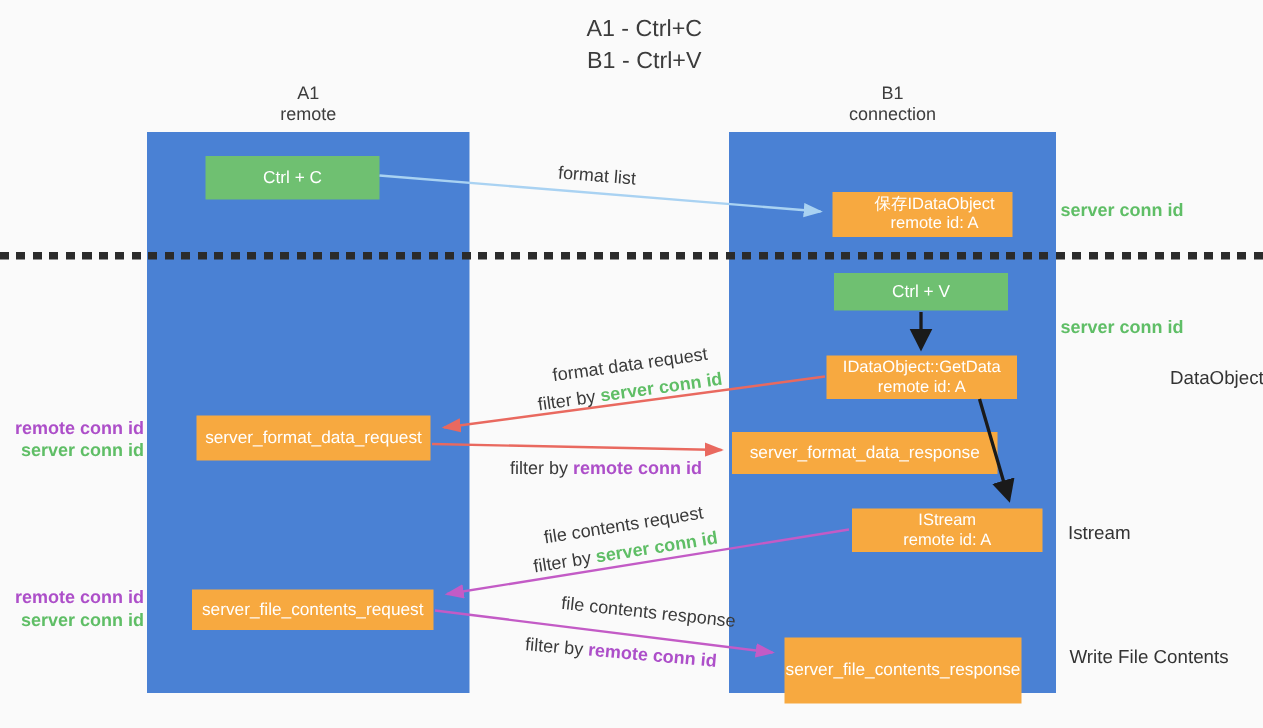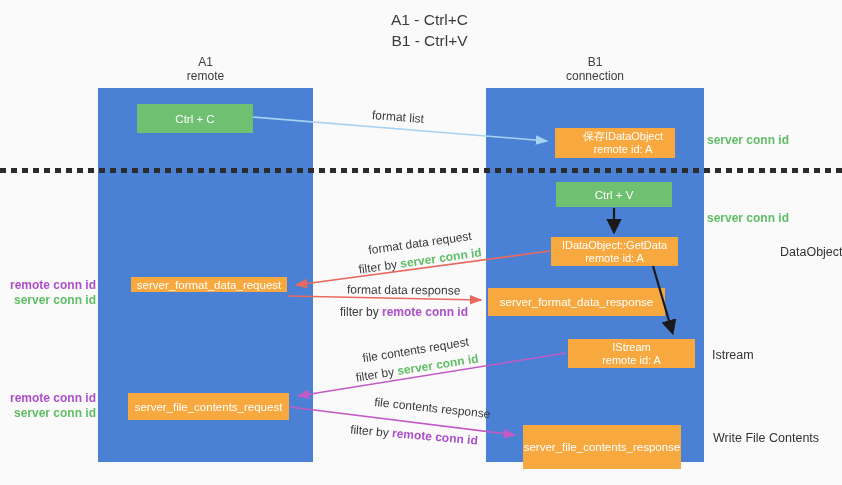--- a/index.html
+++ b/index.html
@@ -68,21 +68,21 @@
   </div>
 
   <div class="panel" style="left:98px;width:215px;"></div>
   <div class="panel" style="left:486px;width:218px;"></div>
 
   <div class="dotted-line"></div>
 
   <div class="node green" style="left:137px;top:104px;width:116px;height:29px;">
     <span>Ctrl + C</span>
   </div>
-  <div class="node orange" style="left:131px;top:277px;width:156px;height:15px;">
+  <div class="node orange" style="left:131px;top:277px;width:156px;height:30px;">
     <span>server_format_data_request</span>
   </div>
   <div class="node orange" style="left:128px;top:393px;width:161px;height:27px;">
     <span>server_file_contents_request</span>
   </div>
 
   <div class="node orange" style="left:555px;top:128px;width:120px;height:30px;font-size:11px;line-height:13px;padding-left:16px;">
     <span>保存IDataObject</span>
     <span>remote id: A</span>
   </div>
@@ -132,23 +132,20 @@
     <span>format list</span>
   </div>
 
   <div class="mid-label" style="left:368px;top:236px;transform:rotate(-8deg);">
     <span>format data request</span>
   </div>
   <div class="mid-label" style="left:358px;top:254px;transform:rotate(-8deg);">
     <span>filter by </span><span class="green-text">server conn id</span>
   </div>
 
-  <div class="mid-label" style="left:347px;top:283px;transform:rotate(0.5deg);">
-    <span>format data response</span>
-  </div>
   <div class="mid-label" style="left:340px;top:305px;">
     <span>filter by </span><span class="purple-text">remote conn id</span>
   </div>
 
   <div class="mid-label" style="left:362px;top:343px;transform:rotate(-9deg);">
     <span>file contents request</span>
   </div>
   <div class="mid-label" style="left:355px;top:361px;transform:rotate(-9deg);">
     <span>filter by </span><span class="green-text">server conn id</span>
   </div>

